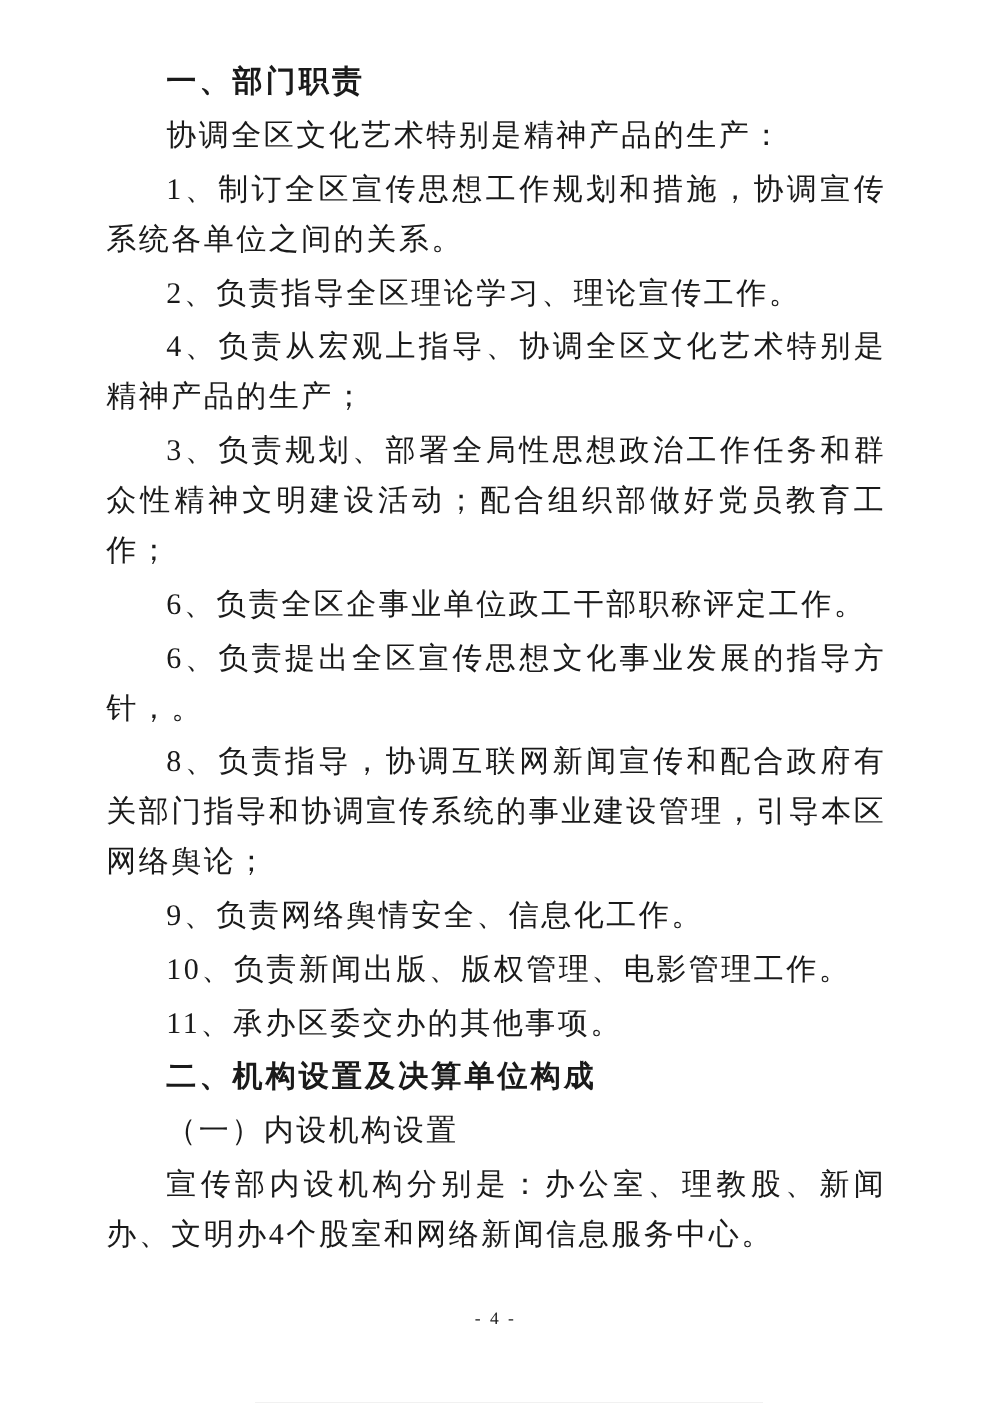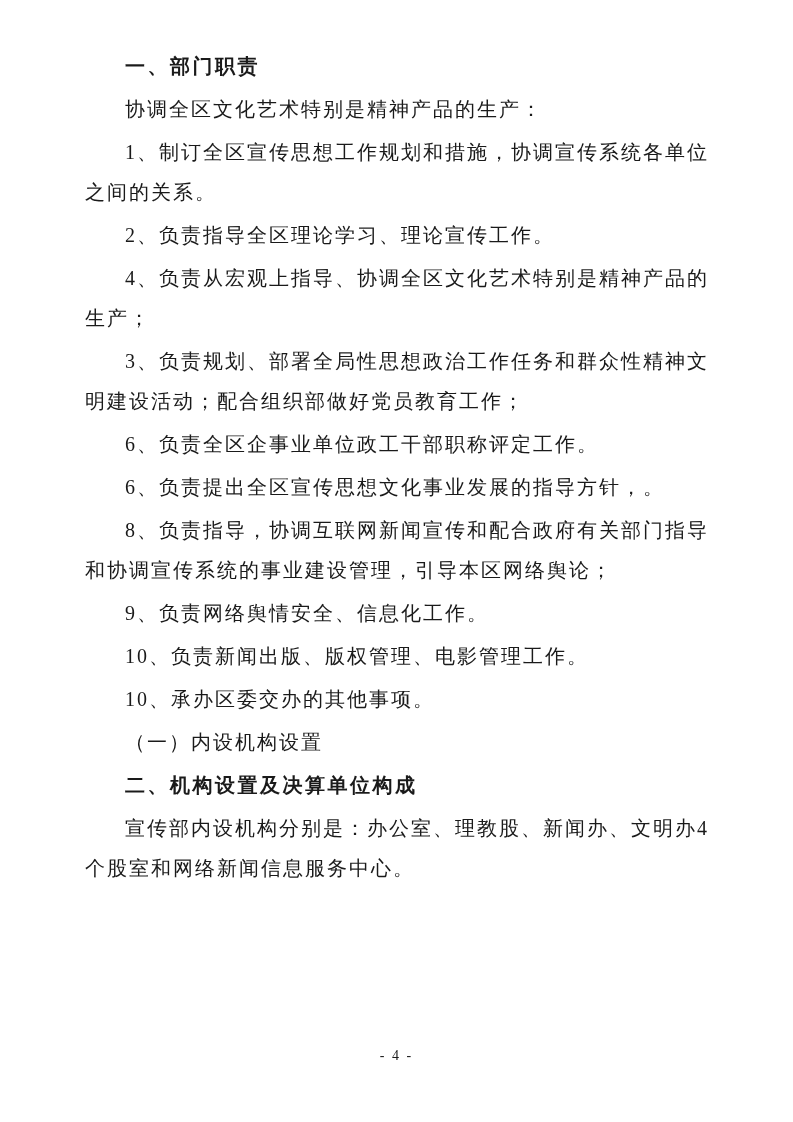--- a/index.html
+++ b/index.html
@@ -18,21 +18,21 @@
     color: #1a1a1a;
   }
   .content {
     position: absolute;
     top: 46px;
     left: 85px;
     width: 624px;
   }
   .line {
     margin: 0 0 3px 0;
-    font-size: 20px;
+    font-size: 24px;
     line-height: 40px;
     letter-spacing: 2px;
     text-align: justify;
     text-indent: 2em;
     word-break: break-all;
   }
   .heading {
     font-family: "Liberation Sans", "DejaVu Sans", sans-serif;
     font-weight: bold;
     letter-spacing: 2.5px;
@@ -57,19 +57,19 @@
     <p class="line">协调全区文化艺术特别是精神产品的生产：</p>
     <p class="line">1、制订全区宣传思想工作规划和措施，协调宣传系统各单位之间的关系。</p>
     <p class="line">2、负责指导全区理论学习、理论宣传工作。</p>
     <p class="line">4、负责从宏观上指导、协调全区文化艺术特别是精神产品的生产；</p>
     <p class="line">3、负责规划、部署全局性思想政治工作任务和群众性精神文明建设活动；配合组织部做好党员教育工作；</p>
     <p class="line">6、负责全区企事业单位政工干部职称评定工作。</p>
     <p class="line">6、负责提出全区宣传思想文化事业发展的指导方针，。</p>
     <p class="line">8、负责指导，协调互联网新闻宣传和配合政府有关部门指导和协调宣传系统的事业建设管理，引导本区网络舆论；</p>
     <p class="line">9、负责网络舆情安全、信息化工作。</p>
     <p class="line">10、负责新闻出版、版权管理、电影管理工作。</p>
-    <p class="line">10、承办区委交办的其他事项。</p>
+    <p class="line">11、承办区委交办的其他事项。</p>
+    <p class="line heading">二、机构设置及决算单位构成</p>
     <p class="line">（一）内设机构设置</p>
-    <p class="line heading">二、机构设置及决算单位构成</p>
     <p class="line">宣传部内设机构分别是：办公室、理教股、新闻办、文明办4个股室和网络新闻信息服务中心。</p>
   </div>
   <div class="page-number">- 4 -</div>
 </div>
 
 </body></html>

